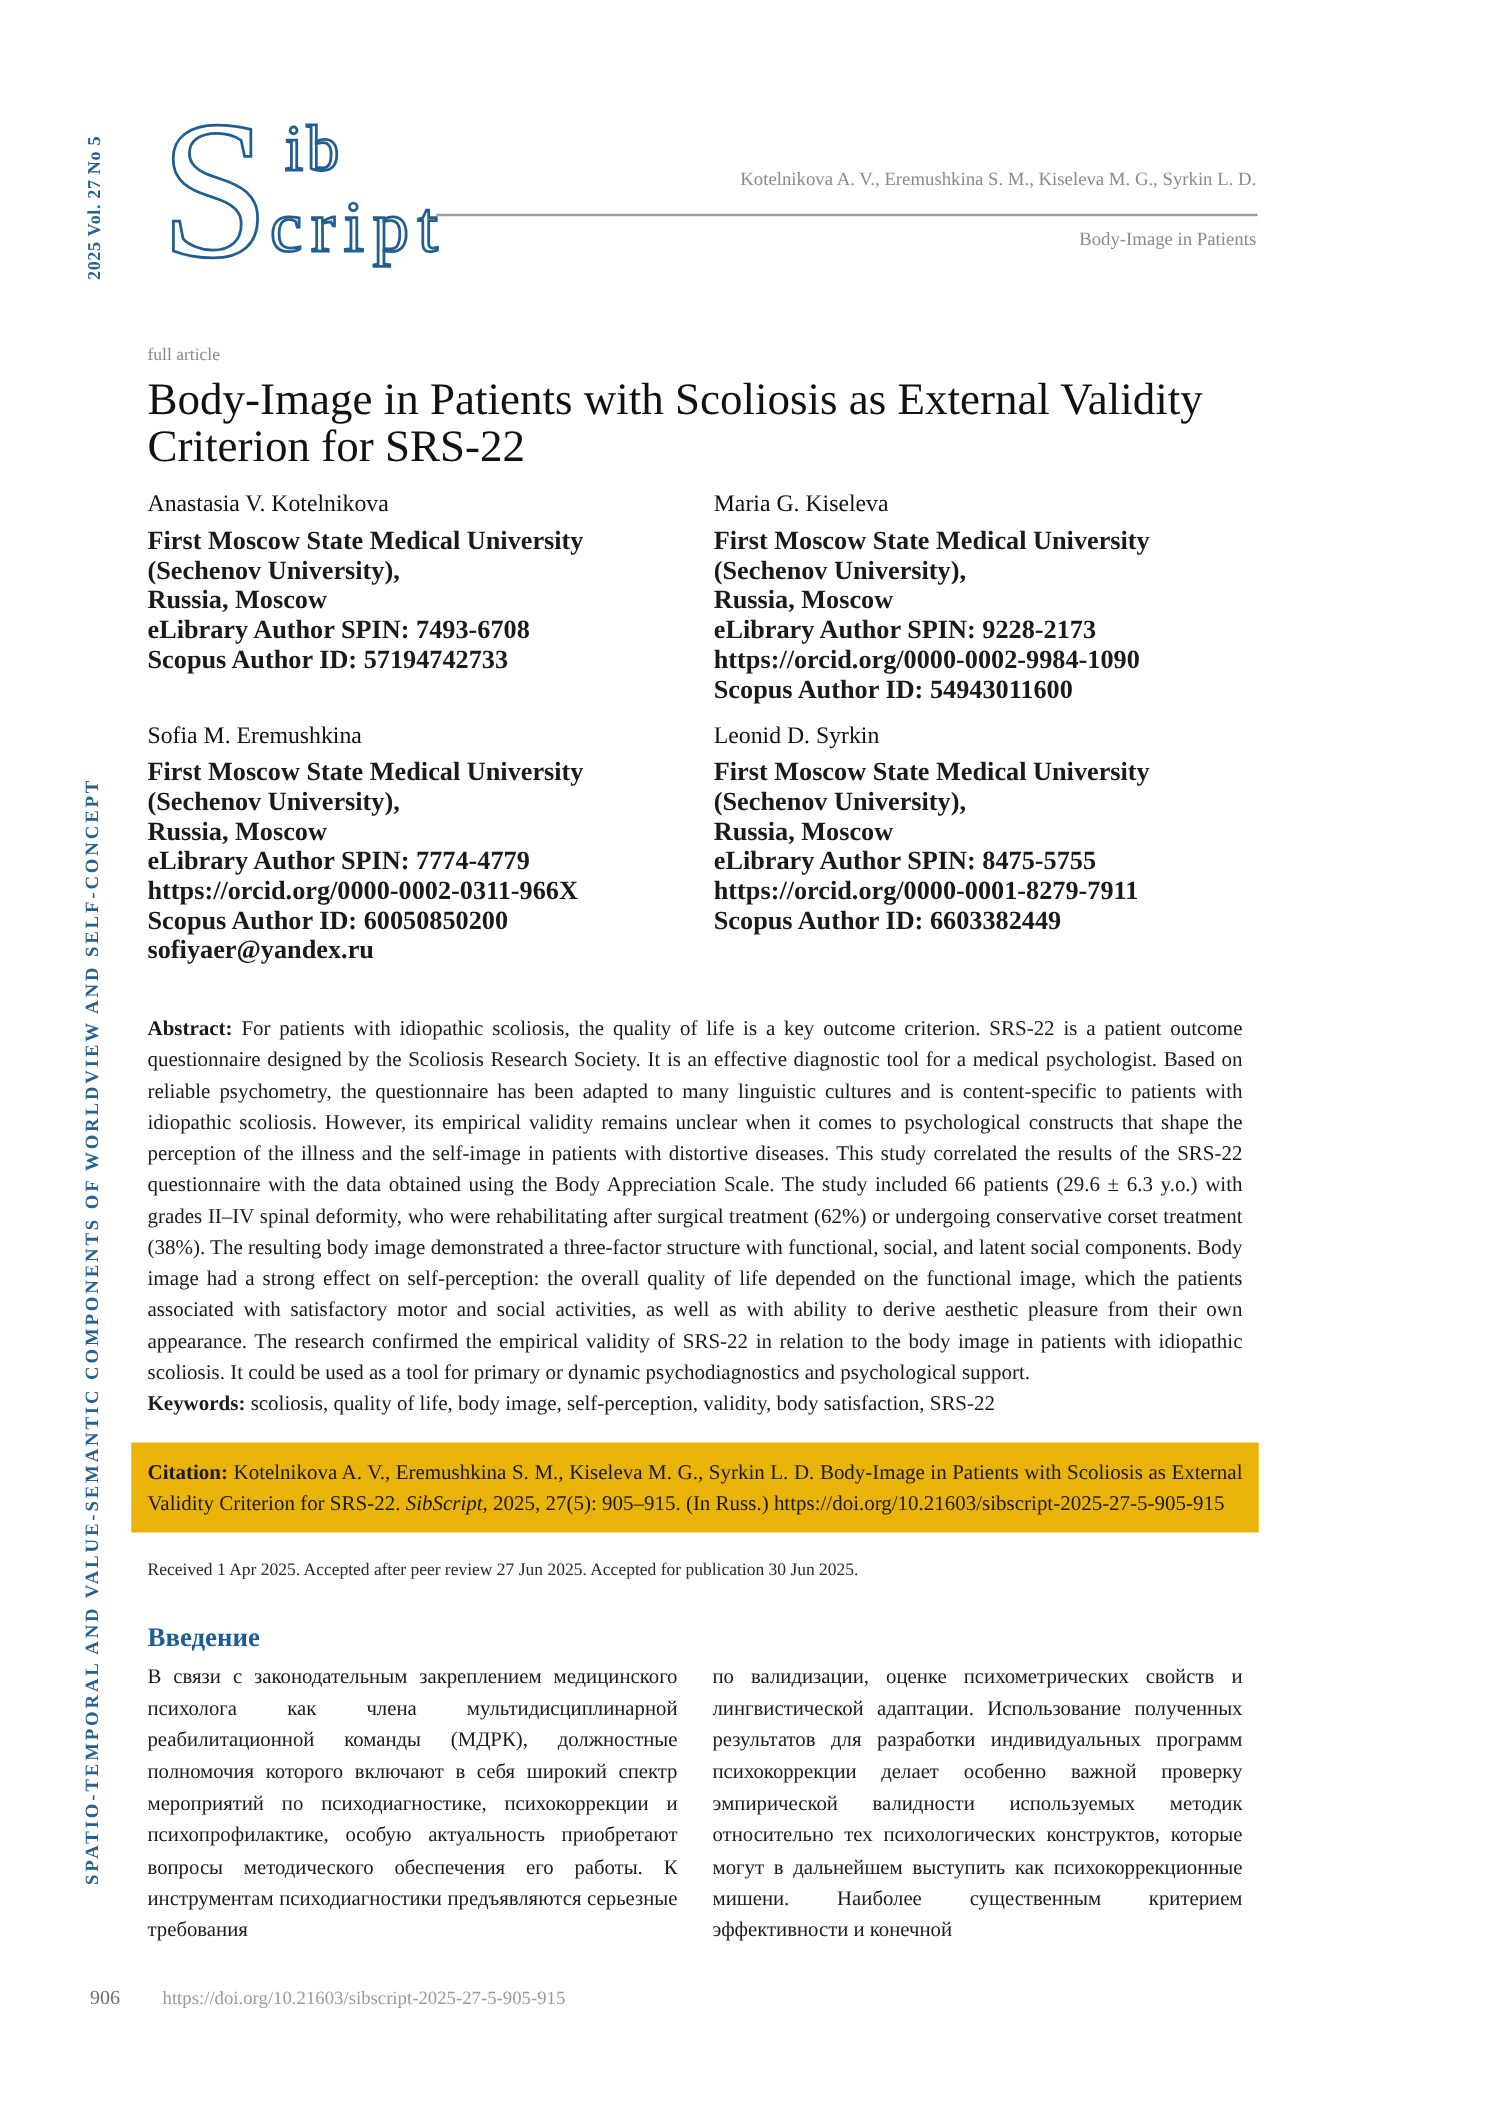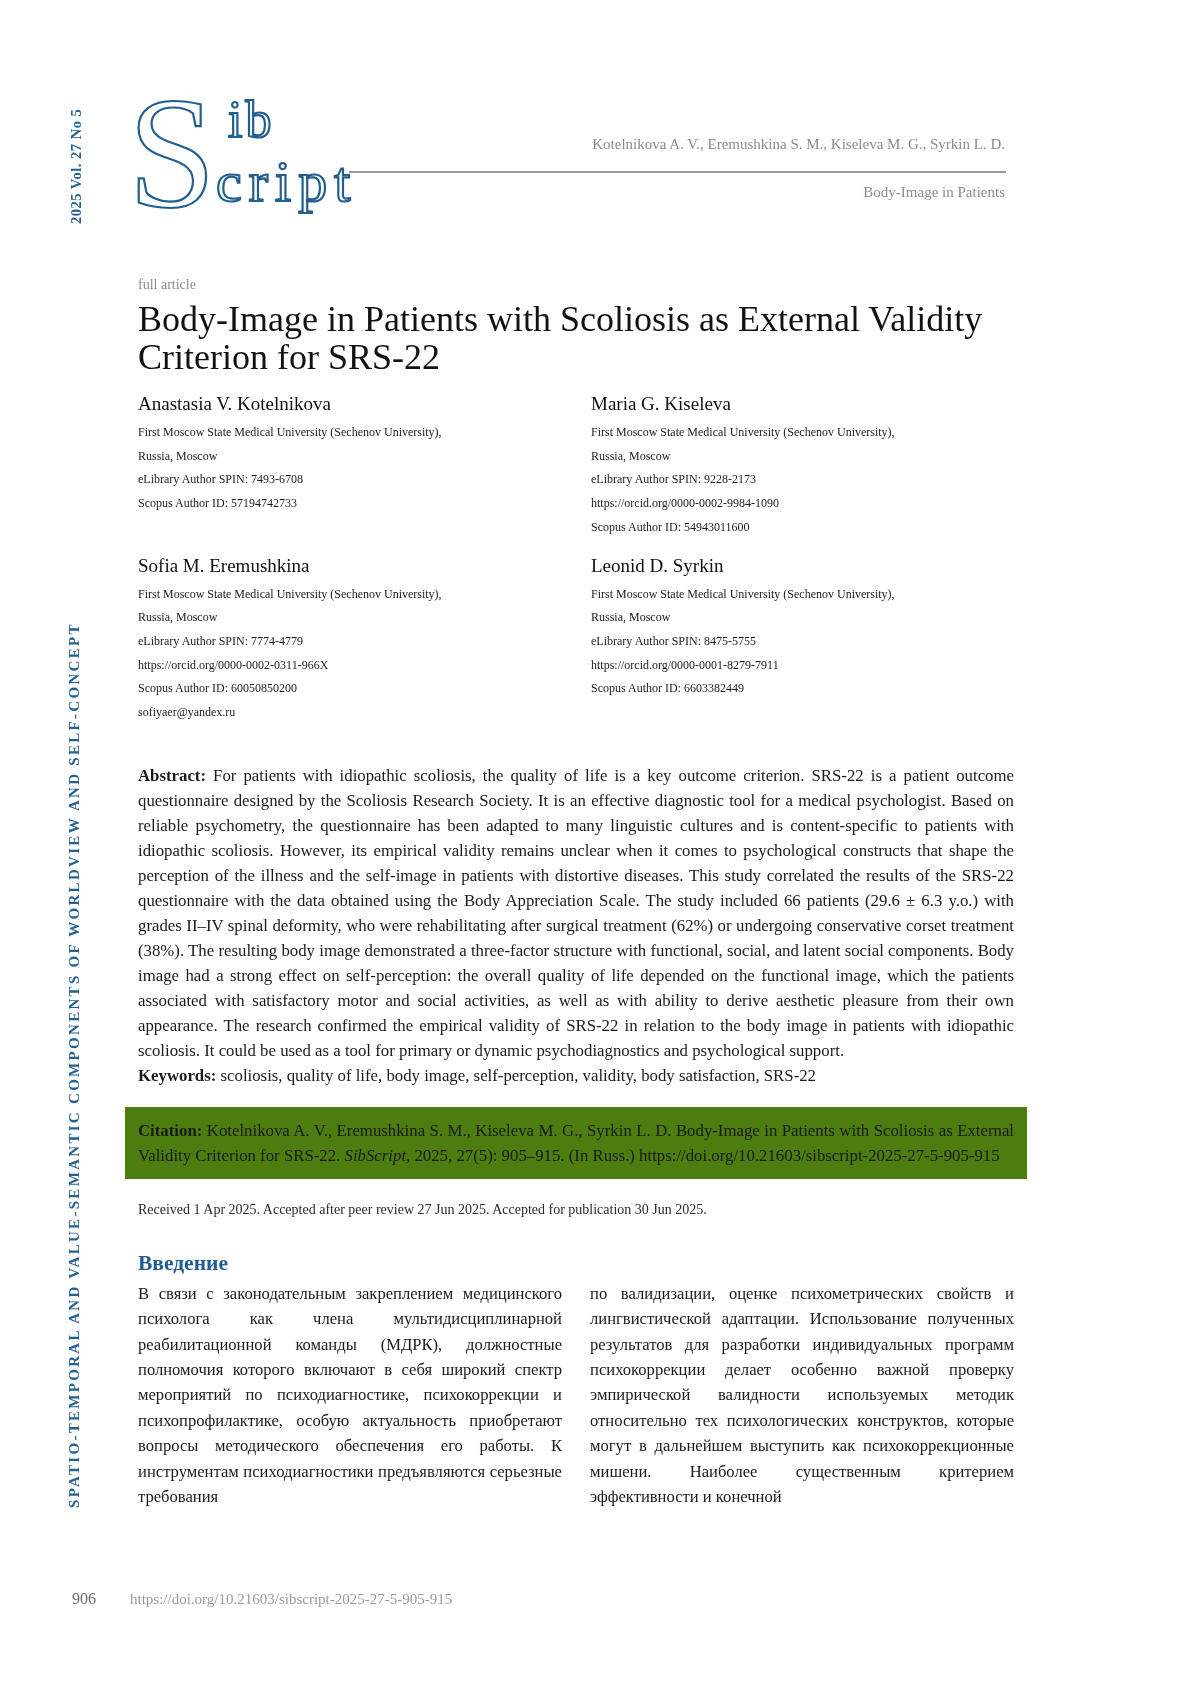--- a/index.html
+++ b/index.html
@@ -29,34 +29,34 @@
 
   
   .running-authors { position: absolute; left: 400px; top: 136px; width: 605px;
     text-align: right; color: #8b8b8b; font-size: 15px; }
   .header-rule { position: absolute; left: 349px; top: 171px; width: 657px; height: 0;
     border-top: 2px solid #9c9c9c; }
   .running-title { position: absolute; left: 400px; top: 184px; width: 605px;
     text-align: right; color: #8b8b8b; font-size: 15px; }
 
   
-  .main { position: absolute; left: 138px; top: 277px; width: 876px; }
+  .main { position: absolute; left: 118px; top: 277px; width: 876px; }
   .article-type { color: #8b8b8b; font-size: 14px; }
   .title { margin-top: 7px; font-size: 36px; font-weight: 400; line-height: 38px; color: #111; }
 
   .authors-grid { margin-top: 17px; display: grid; grid-template-columns: 1fr 1fr;
     column-gap: 30px; row-gap: 15px; }
   .author-name { font-size: 19px; margin-bottom: 6px; color: #111; }
-  .author-line { font-size: 12px; line-height: 23.7px; color: #1a1a1a; }
+  .author-line { font-size: 21px; line-height: 23.7px; color: #1a1a1a; font-weight: bold; }
 
   .abstract { margin-top: 38px; font-size: 16.8px; line-height: 25px; text-align: justify; }
   .keywords { font-size: 16.8px; line-height: 25px; }
   b.lbl { font-weight: 700; }
 
-  .citation { margin-top: 19px; background: #4d7c0f; padding: 11px 13px;
+  .citation { margin-top: 19px; background: #eab308; padding: 11px 13px;
     margin-left: -13px; margin-right: -13px;
     font-size: 16.8px; line-height: 25px; text-align: justify; overflow-wrap: anywhere; }
   .citation i { font-style: italic; }
 
   .dates { margin-top: 23px; font-size: 14px; color: #2a2a2a; }
 
   .intro-heading { margin-top: 33px; font-size: 21.5px; font-weight: 700; color: #1d5c94; }
   .intro-cols { margin-top: 5px; display: flex; gap: 28px; }
   .intro-col { width: 424px; font-size: 16.6px; line-height: 25.4px; text-align: justify;
     hyphens: auto; }

